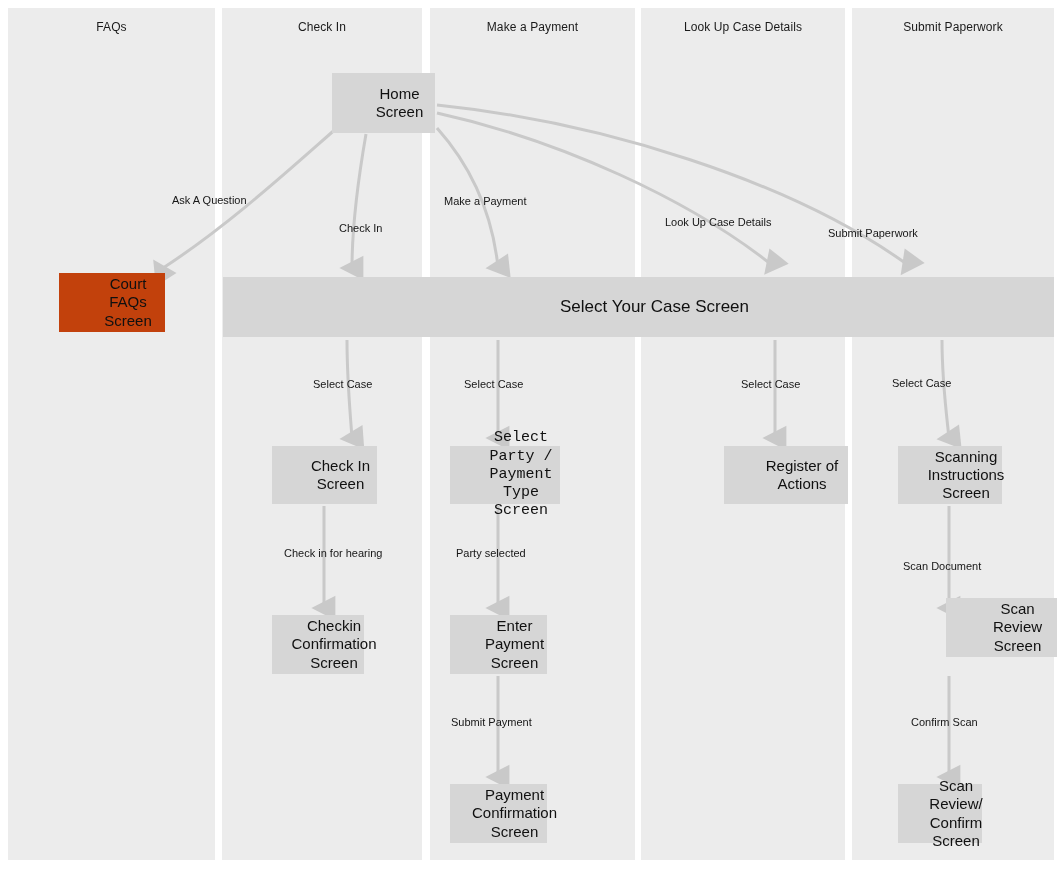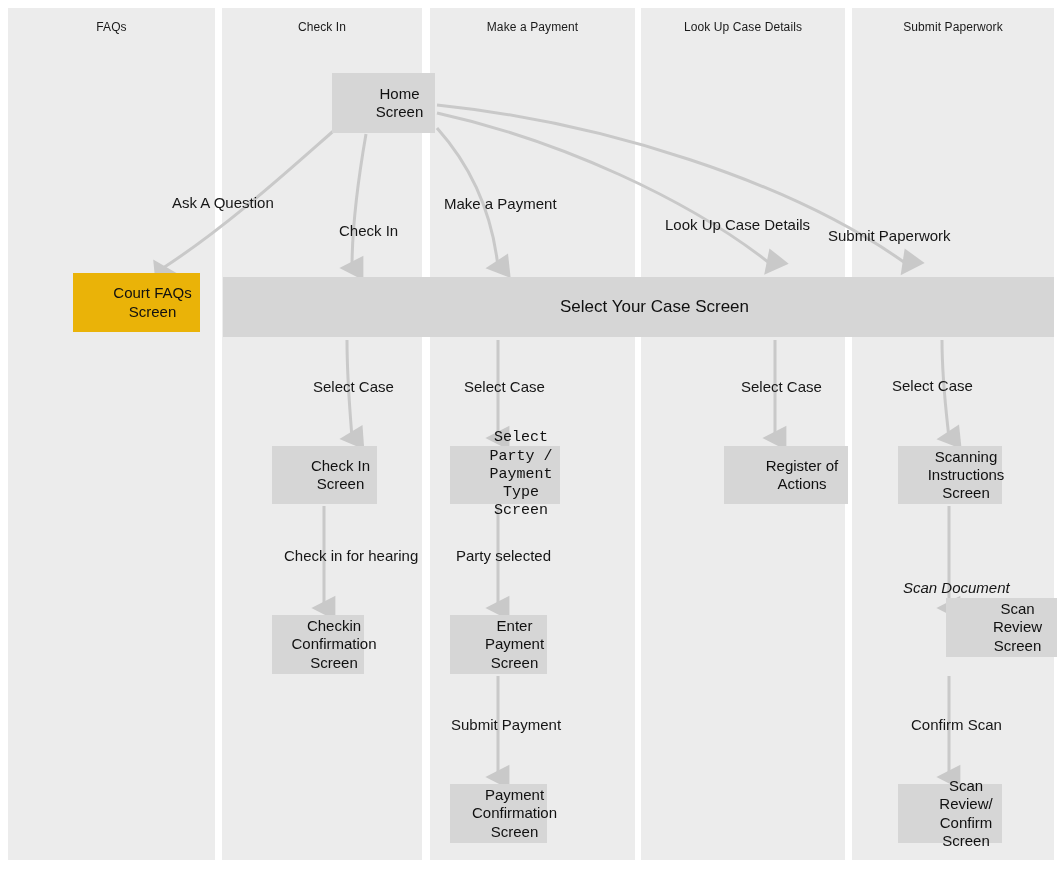--- a/index.html
+++ b/index.html
@@ -46,21 +46,21 @@
     color: #101010;
     white-space: pre-line;
     z-index: 5;
     padding-left: 32px;
   }
   .node.wide {
     font-size: 17px;
   }
   .edge-label {
     position: absolute;
-    font-size: 15px;
+    font-size: 11px;
     color: #161616;
     white-space: nowrap;
     z-index: 6;
   }
   #edges {
     position: absolute;
     left: 0;
     top: 0;
     width: 1058px;
     height: 869px;
@@ -120,29 +120,29 @@
       <div class="edge-label" style="left: 339px; top: 222px;">Check In</div>
       <div class="edge-label" style="left: 444px; top: 195px;">Make a Payment</div>
       <div class="edge-label" style="left: 665px; top: 216px;">Look Up Case Details</div>
       <div class="edge-label" style="left: 828px; top: 227px;">Submit Paperwork</div>
       <div class="edge-label" style="left: 313px; top: 378px;">Select Case</div>
       <div class="edge-label" style="left: 464px; top: 378px;">Select Case</div>
       <div class="edge-label" style="left: 741px; top: 378px;">Select Case</div>
       <div class="edge-label" style="left: 892px; top: 377px;">Select Case</div>
       <div class="edge-label" style="left: 284px; top: 547px;">Check in for hearing</div>
       <div class="edge-label" style="left: 456px; top: 547px;">Party selected</div>
-      <div class="edge-label" style="left: 903px; top: 579px; font-style: italic;">Scan Document</div>
+      <div class="edge-label" style="left: 903px; top: 560px;">Scan Document</div>
       <div class="edge-label" style="left: 451px; top: 716px; text-align: right;">Submit Payment</div>
       <div class="edge-label" style="left: 911px; top: 716px;">Confirm Scan</div>
     </div>
 
   <div id="nodes">
       <div class="node" style="left: 332px; top: 73px; width: 103px; height: 60px; background: rgb(214, 214, 214);">Home
 Screen</div>
-      <div class="node" style="left: 73px; top: 273px; width: 127px; height: 59px; background: #eab308;">Court FAQs
+      <div class="node" style="left: 59px; top: 273px; width: 106px; height: 59px; background: #c2410c;">Court FAQs
 Screen</div>
       <div class="node wide" style="left: 223px; top: 277px; width: 831px; height: 60px; background: rgb(214, 214, 214);">Select Your Case Screen</div>
       <div class="node" style="left: 272px; top: 446px; width: 105px; height: 58px; background: rgb(214, 214, 214);">Check In
 Screen</div>
       <div class="node" style="left: 450px; top: 446px; width: 110px; height: 58px; background: rgb(214, 214, 214); font-family: Liberation Mono, monospace;">Select Party /
 Payment Type
 Screen</div>
       <div class="node" style="left: 724px; top: 446px; width: 124px; height: 58px; background: rgb(214, 214, 214);">Register of
 Actions</div>
       <div class="node" style="left: 898px; top: 446px; width: 104px; height: 58px; background: rgb(214, 214, 214);">Scanning
@@ -152,18 +152,18 @@
 Confirmation
 Screen</div>
       <div class="node" style="left: 450px; top: 615px; width: 97px; height: 59px; background: rgb(214, 214, 214);">Enter
 Payment
 Screen</div>
       <div class="node" style="left: 898px; top: 598px; width: 111px; height: 59px; background: rgb(214, 214, 214); margin-left: 48px;">Scan Review
 Screen</div>
       <div class="node" style="left: 450px; top: 784px; width: 97px; height: 59px; background: rgb(214, 214, 214);">Payment
 Confirmation
 Screen</div>
-      <div class="node" style="left: 898px; top: 784px; width: 104px; height: 59px; background: rgb(214, 214, 214);">Scan Review/
+      <div class="node" style="left: 898px; top: 784px; width: 84px; height: 59px; background: rgb(214, 214, 214);">Scan Review/
 Confirm
 Screen</div>
     </div>
 
 </div>
 
 </body></html>

